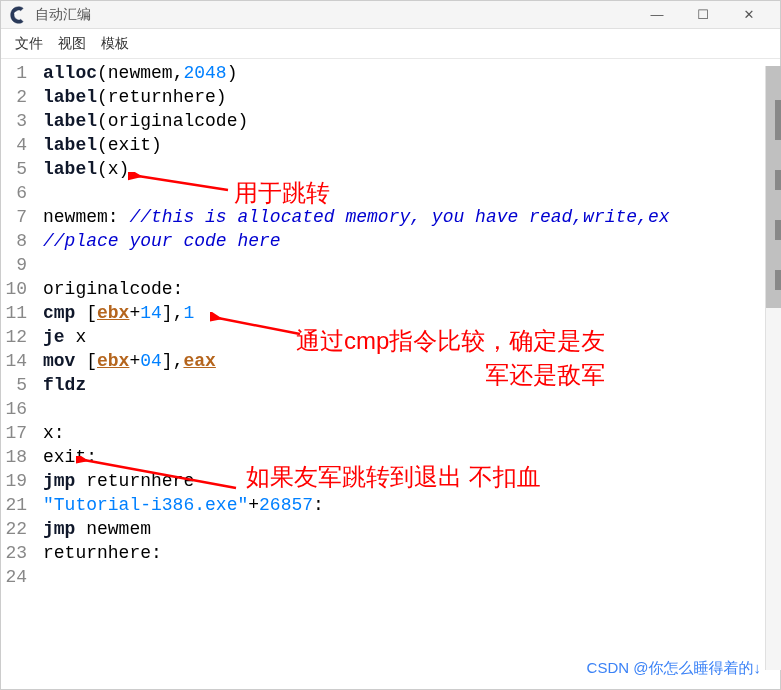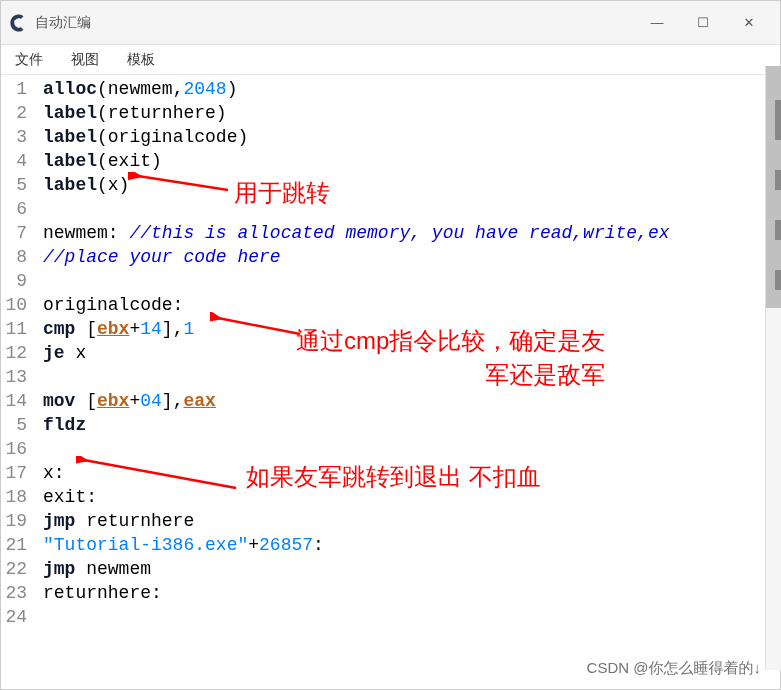--- a/index.html
+++ b/index.html
@@ -1,41 +1,41 @@
 <!DOCTYPE html>
 <html><head>
   <meta charset="utf-8">
   <style>
     * { margin: 0; padding: 0; box-sizing: border-box; }
     body { font-family: "Microsoft YaHei", sans-serif; width: 781px; height: 690px; overflow: hidden; background: #fff; position: relative; }
     .window { width: 100%; height: 100%; border: 1px solid #ccc; display: flex; flex-direction: column; }
-    .titlebar { height: 44px; background: #f5f5f5; display: flex; align-items: center; padding: 0 8px; border-bottom: 1px solid #e0e0e0; }
+    .titlebar { height: 28px; background: #f5f5f5; display: flex; align-items: center; padding: 0 8px; border-bottom: 1px solid #e0e0e0; }
     .titlebar-icon { width: 20px; height: 20px; margin-right: 6px; }
     .titlebar-title { font-size: 14px; color: #555; flex: 1; }
     .win-controls { display: flex; gap: 0; }
     .win-btn { width: 46px; height: 32px; display: flex; align-items: center; justify-content: center; color: #555; cursor: pointer; font-size: 13px; }
-    .menubar { height: 30px; display: flex; align-items: center; padding: 0 10px; gap: 20px; border-bottom: 1px solid #e8e8e8; }
+    .menubar { height: 30px; display: flex; align-items: center; padding: 0 10px; gap: 7px; border-bottom: 1px solid #e8e8e8; }
     .menu-item { font-size: 14px; color: #333; cursor: pointer; padding: 2px 4px; }
     .editor-wrap { flex: 1; display: flex; overflow: hidden; position: relative; }
     .editor { flex: 1; font-family: "Courier New", monospace; font-size: 18px; line-height: 24px; overflow-y: auto; padding: 2px 0; position: relative; }
     .line { display: flex; align-items: flex-start; height: 24px; white-space: pre; }
     .gutter { width: 30px; text-align: right; padding-right: 4px; color: #888; user-select: none; background: #fff; flex-shrink: 0; }
     .marker { width: 6px; flex-shrink: 0; }
     .marker.changed { background: #f5e400; }
     .code { padding-left: 6px; flex: 1; }
     .kw { font-weight: bold; color: #0f172a; }
     .reg { color: #b5651d; font-weight: bold; text-decoration: underline; }
     .num { color: #0080ff; }
     .str { color: #0080ff; }
     .comment { color: #0000d0; font-style: italic; }
     .scrollbar-v { position: absolute; right: 0; top: 66px; bottom: 20px; width: 16px; background: #f5f5f5; border-left: 1px solid #e0e0e0; }
     .scrollbar-thumb { background: #c0c0c0; width: 100%; height: 40%; position: absolute; top: 0; }
     .overlay { position: absolute; pointer-events: none; top: 66px; left: 0; right: 0; bottom: 0; z-index: 10; text-align: right; }
     .annotation { position: absolute; color: #ff0000; font-size: 24px; font-family: "Microsoft YaHei", sans-serif; line-height: 1.4; pointer-events: none; }
-    .watermark { position: absolute; bottom: 12px; right: 20px; color: #737373; font-size: 15px; font-family: "Microsoft YaHei", sans-serif; z-index: 5; }
+    .watermark { position: absolute; bottom: 12px; right: 20px; color: #3b82f6; font-size: 15px; font-family: "Microsoft YaHei", sans-serif; z-index: 5; }
     svg.arrow { position: absolute; }
     .side-strip { position: absolute; right: 0; top: 100px; width: 6px; height: 400px; display: flex; flex-direction: column; gap: 30px; justify-content: flex-start; }
     .side-block { width: 6px; height: 40px; background: #888; }
   </style>
 </head>
 <body>
 
 <div class="window">
   <div class="titlebar">
     <svg class="titlebar-icon" viewBox="0 0 24 24">
@@ -61,21 +61,20 @@
         <div class="line"><div class="gutter">3</div><div class="marker"></div><div class="code"><span class="kw">label</span>(originalcode)</div></div>
         <div class="line"><div class="gutter">4</div><div class="marker changed"></div><div class="code"><span class="kw">label</span>(exit)</div></div>
         <div class="line"><div class="gutter">5</div><div class="marker changed"></div><div class="code"><span class="kw">label</span>(x)</div></div>
         <div class="line"><div class="gutter">6</div><div class="marker"></div><div class="code"></div></div>
         <div class="line"><div class="gutter">7</div><div class="marker"></div><div class="code">newmem: <span class="comment">//this is allocated memory, you have read,write,ex</span></div></div>
         <div class="line"><div class="gutter">8</div><div class="marker"></div><div class="code"><span class="comment">//place your code here</span></div></div>
         <div class="line"><div class="gutter">9</div><div class="marker"></div><div class="code"></div></div>
         <div class="line"><div class="gutter">10</div><div class="marker"></div><div class="code">originalcode:</div></div>
         <div class="line"><div class="gutter">11</div><div class="marker changed"></div><div class="code"><span class="kw">cmp</span> [<span class="reg">ebx</span>+<span class="num">14</span>],<span class="num">1</span></div></div>
         <div class="line"><div class="gutter">12</div><div class="marker changed"></div><div class="code"><span class="kw">je</span> x</div></div>
-        <div class="line"><div class="gutter">13</div><div class="marker"></div><div class="code"></div></div>
         <div class="line"><div class="gutter">14</div><div class="marker"></div><div class="code"><span class="kw">mov</span> [<span class="reg">ebx</span>+<span class="num">04</span>],<span class="reg">eax</span></div></div>
         <div class="line"><div class="gutter">5</div><div class="marker changed"></div><div class="code"><span class="kw">fldz</span></div></div>
         <div class="line"><div class="gutter">16</div><div class="marker changed"></div><div class="code"></div></div>
         <div class="line"><div class="gutter">17</div><div class="marker changed"></div><div class="code">x:</div></div>
         <div class="line"><div class="gutter">18</div><div class="marker"></div><div class="code">exit:</div></div>
         <div class="line"><div class="gutter">19</div><div class="marker"></div><div class="code"><span class="kw">jmp</span> returnhere</div></div>
         <div class="line"><div class="gutter">21</div><div class="marker"></div><div class="code"><span class="str">"Tutorial-i386.exe"</span>+<span class="num">26857</span>:</div></div>
         <div class="line"><div class="gutter">22</div><div class="marker"></div><div class="code"><span class="kw">jmp</span> newmem</div></div>
         <div class="line"><div class="gutter">23</div><div class="marker"></div><div class="code">returnhere:</div></div>
         <div class="line"><div class="gutter">24</div><div class="marker"></div><div class="code"></div></div>

